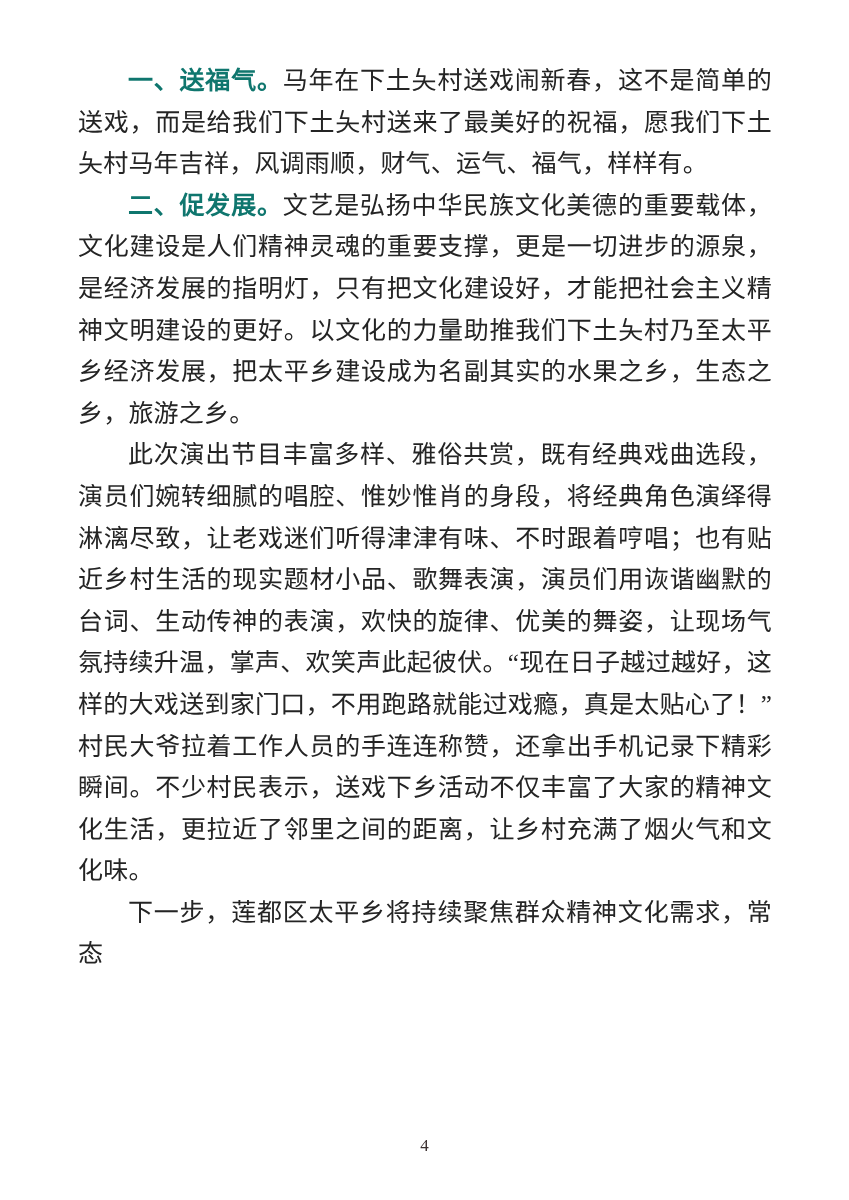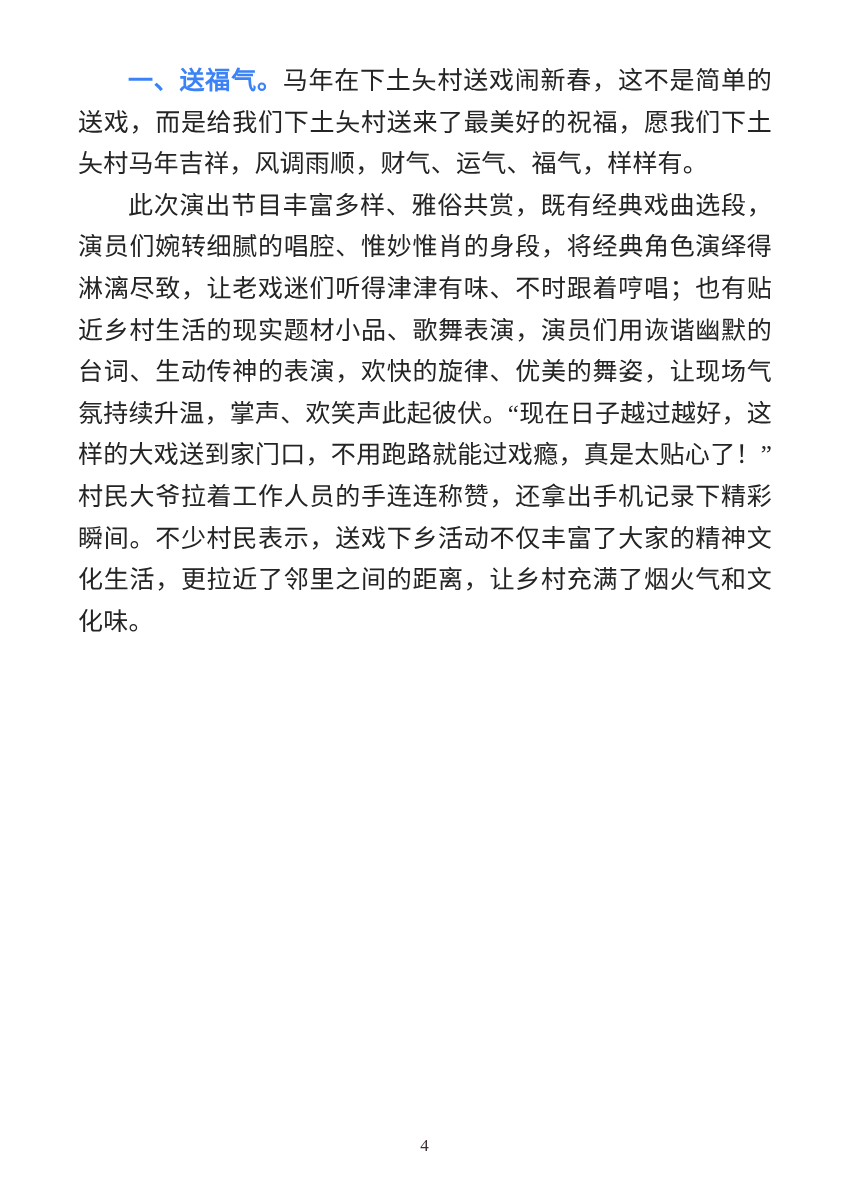--- a/index.html
+++ b/index.html
@@ -27,39 +27,41 @@
     text-justify: inter-ideograph;
     letter-spacing: 0.2px;
   }
   .para {
     margin: 0;
     padding: 0;
     text-indent: 2em;
   }
   .para-heading {
     font-weight: bold;
-    color: #3b82f6;
+    color: #0f766e;
   }
   .page-footer {
     position: absolute;
     left: 0;
     top: 1136px;
     width: 100%;
     text-align: center;
   }
   .page-number {
     font-size: 17px;
     color: #3a2f2f;
     font-family: "Liberation Serif", "DejaVu Serif", serif;
   }
 </style>
 </head>
 <body>
 
 <div class="page">
   <main class="doc-body">
     <p class="para"><strong class="para-heading">一、送福气。</strong><span>马年在下土夨村送戏闹新春，这不是简单的送戏，而是给我们下土夨村送来了最美好的祝福，愿我们下土夨村马年吉祥，风调雨顺，财气、运气、福气，样样有。</span></p>
+    <p class="para"><strong class="para-heading">二、促发展。</strong><span>文艺是弘扬中华民族文化美德的重要载体，文化建设是人们精神灵魂的重要支撑，更是一切进步的源泉，是经济发展的指明灯，只有把文化建设好，才能把社会主义精神文明建设的更好。以文化的力量助推我们下土夨村乃至太平乡经济发展，把太平乡建设成为名副其实的水果之乡，生态之乡，旅游之乡。</span></p>
     <p class="para"><span>此次演出节目丰富多样、雅俗共赏，既有经典戏曲选段，演员们婉转细腻的唱腔、惟妙惟肖的身段，将经典角色演绎得淋漓尽致，让老戏迷们听得津津有味、不时跟着哼唱；也有贴近乡村生活的现实题材小品、歌舞表演，演员们用诙谐幽默的台词、生动传神的表演，欢快的旋律、优美的舞姿，让现场气氛持续升温，掌声、欢笑声此起彼伏。“现在日子越过越好，这样的大戏送到家门口，不用跑路就能过戏瘾，真是太贴心了！”村民大爷拉着工作人员的手连连称赞，还拿出手机记录下精彩瞬间。不少村民表示，送戏下乡活动不仅丰富了大家的精神文化生活，更拉近了邻里之间的距离，让乡村充满了烟火气和文化味。</span></p>
+    <p class="para"><span>下一步，莲都区太平乡将持续聚焦群众精神文化需求，常态</span></p>
   </main>
   <footer class="page-footer">
     <span class="page-number">4</span>
   </footer>
 </div>
 
 </body></html>

